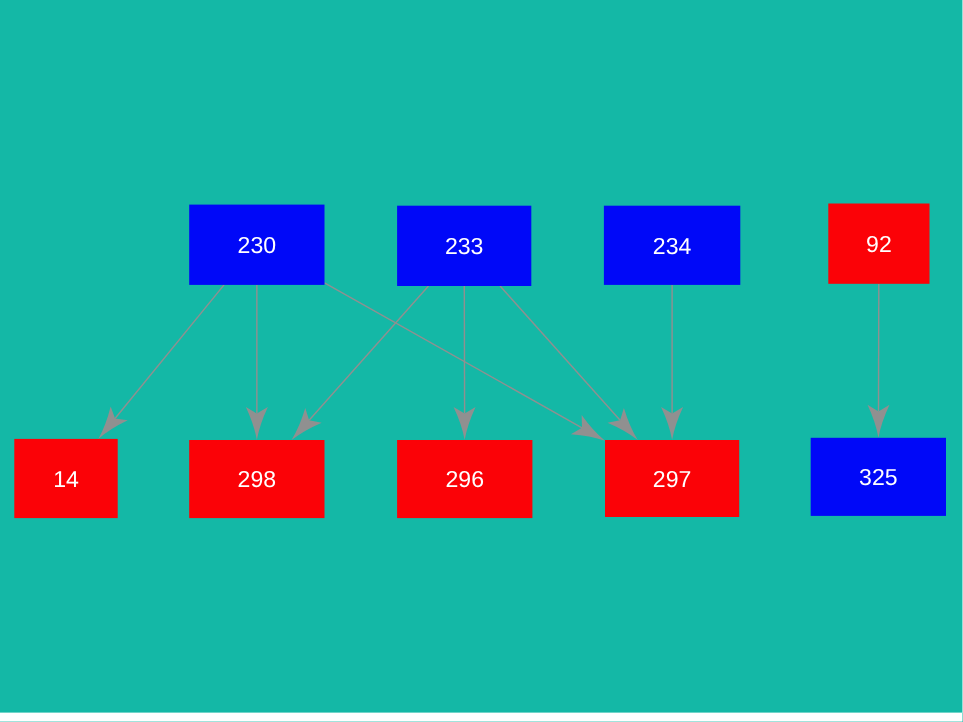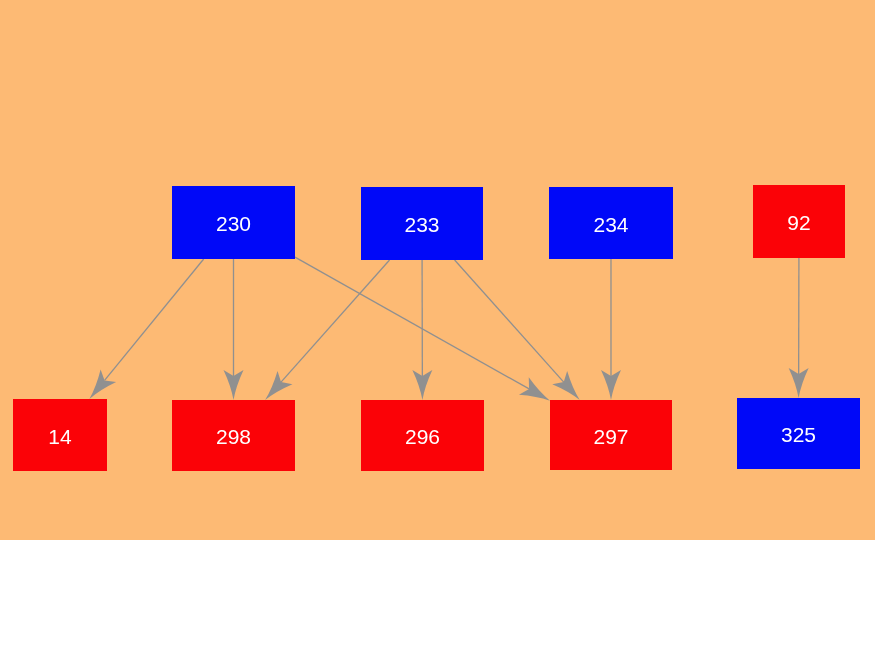--- a/index.html
+++ b/index.html
@@ -4,22 +4,22 @@
 <style>
   html, body {
     margin: 0;
     padding: 0;
     background: #ffffff;
     font-family: "Liberation Sans", sans-serif;
   }
   .canvas {
     position: relative;
     width: 875px;
-    height: 540px;
-    background: #fdba74;
+    height: 648px;
+    background: #14b8a6;
     overflow: hidden;
   }
   svg { display: block; }
   .node-label {
     font-family: "Liberation Sans", sans-serif;
     font-size: 21px;
     fill: #ffffff;
   }
   .edge-line {
     fill: none;

